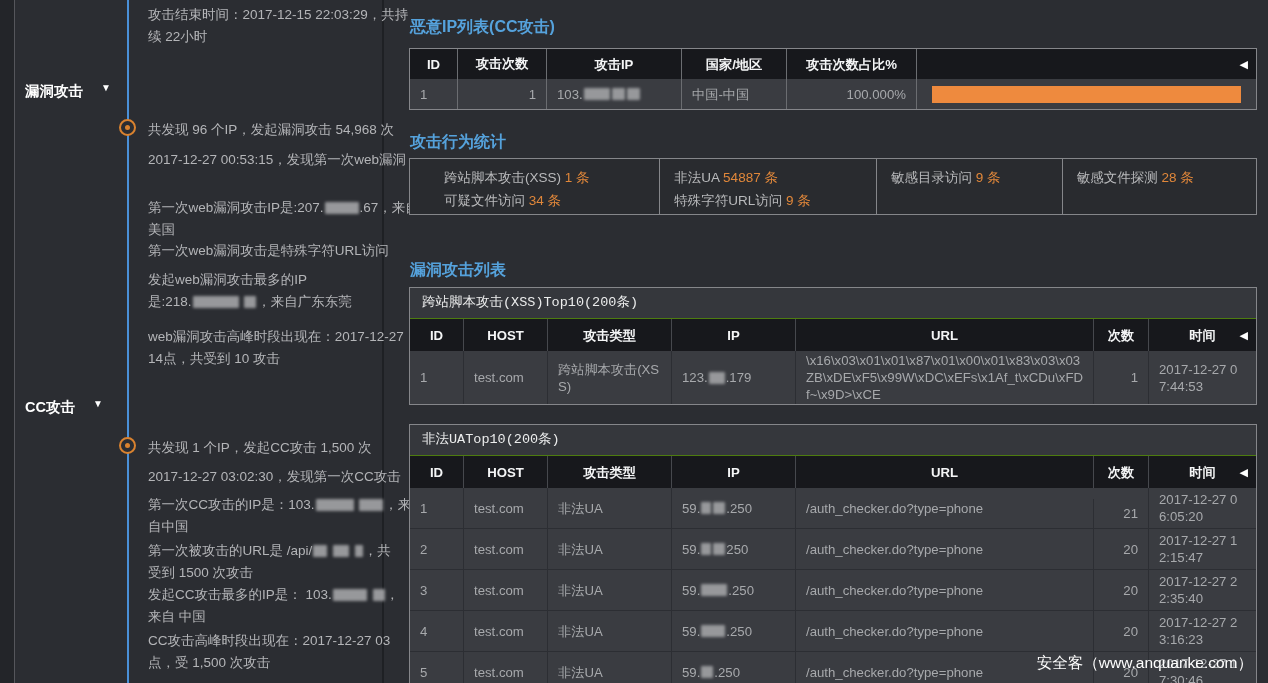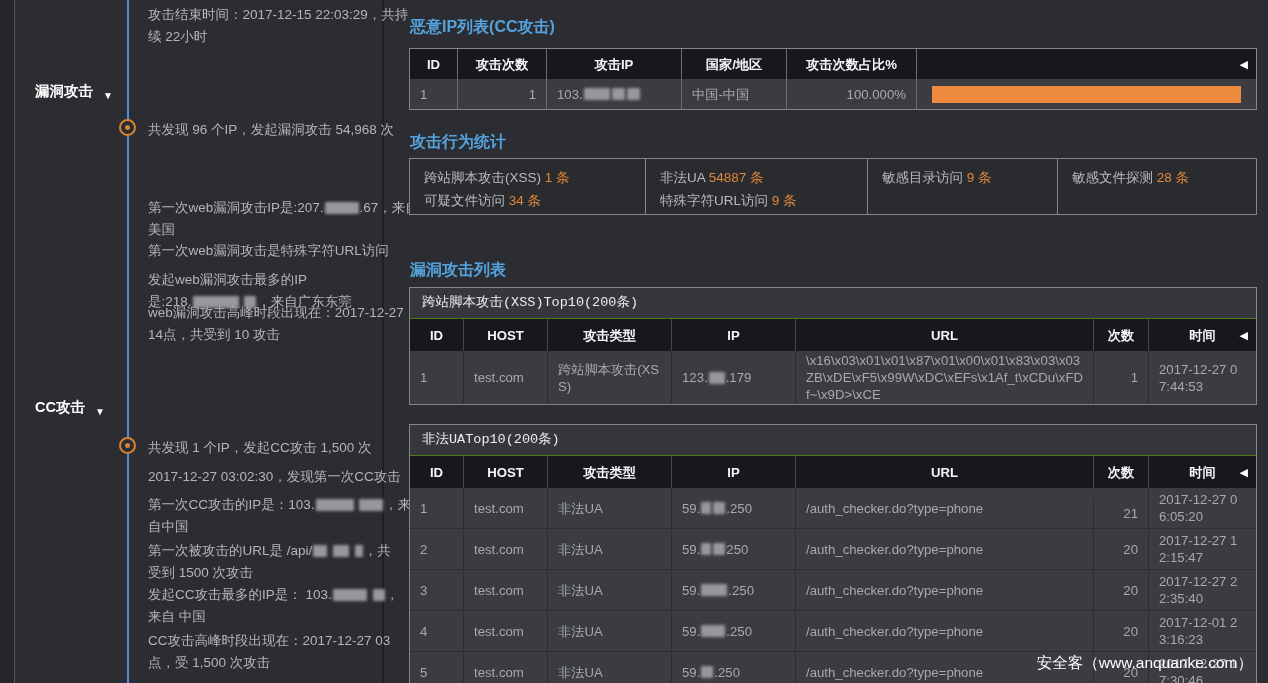--- a/index.html
+++ b/index.html
@@ -5,21 +5,21 @@
   html,body{margin:0;padding:0;background:#1d1f23;}
   .screen{position:relative;width:1268px;height:683px;overflow:hidden;
     background:#2b2d32;font-family:"Liberation Sans","DejaVu Sans",sans-serif;color:#b4b5b8;}
 
   
   .left-strip{position:absolute;left:0;top:0;width:14px;height:683px;background:#232529;border-right:1px solid #55565b;}
 
   
   .timeline-panel{position:absolute;left:15px;top:0;width:369px;height:683px;border-right:2px solid #1e2024;box-sizing:border-box;}
   .blue-line{position:absolute;left:112px;top:0;width:2px;height:683px;background:#4a90d8;}
-  .side-label{position:absolute;left:20px;display:flex;align-items:flex-end;gap:10px;color:#ffffff;font-weight:bold;font-size:14.5px;}
+  .side-label{position:absolute;left:10px;display:flex;align-items:flex-start;gap:18px;color:#ffffff;font-weight:bold;font-size:14.5px;}
   .side-label .caret{font-size:10px;color:#ffffff;}
   #label-vuln{top:82px;}
   #label-cc{top:398px;}
   .t-dot{position:absolute;left:104px;width:17px;height:17px;border-radius:50%;
     border:2px solid #d9822f;background:#2b2d32;box-sizing:border-box;}
   .t-dot::after{content:"";position:absolute;left:4px;top:4px;width:5px;height:5px;border-radius:50%;background:#d9822f;}
   #dot-1{top:119px;}
   #dot-2{top:437px;}
   .t-entry{position:absolute;left:133px;width:242px;font-size:13.5px;color:#b4b5b8;}
   .t-entry .tl-line{line-height:22px;white-space:nowrap;}
@@ -61,21 +61,21 @@
   #ua-tblwrap .tr.body{height:40px;}
   #xss-tblwrap .tr.head .td + .td, #ua-tblwrap .tr.head .td + .td{border-left:1px solid #46484d;}
   #xss-tblwrap .tr.body .td + .td, #ua-tblwrap .tr.body .td + .td{border-left:1px solid #2c2e33;}
   #ua-tblwrap .tr.body + .tr.body{border-top:1px solid #2c2e33;}
 
   .sort-icon{position:absolute;right:8px;top:50%;transform:translateY(-50%);font-size:11px;color:#ffffff;font-weight:normal;}
   .bar{height:17px;background:#ee8a3e;flex:1;margin:0 5px;}
 
   
   #stats-box{position:absolute;left:23px;top:158px;width:848px;height:57px;border:1px solid #85868a;
-    box-sizing:border-box;display:flex;background:#292b2f;}
+    box-sizing:border-box;display:flex;background:#292b2f;padding-left:20px;}
   .stat-cell{box-sizing:border-box;padding:7px 14px;font-size:13.5px;color:#b9babc;}
   .stat-cell + .stat-cell{border-left:1px solid #85868a;}
   .stat-cell .tl-line{line-height:23px;white-space:nowrap;}
   #stat-0{width:235px;}
   #stat-1{width:222px;}
   #stat-2{width:190px;}
   #stat-3{width:199px;}
 
   .c-o{color:#e0873a;}
 
@@ -104,33 +104,34 @@
     <div class="t-dot" id="dot-2"></div>
 
     <div class="t-entry" style="top:4px">
         <div class="tl-line"><span>攻击结束时间：2017-12-15 22:03:29，共持</span></div>
         <div class="tl-line"><span>续 22小时</span></div>
       </div>
     <div class="t-entry" style="top:119px">
         <div class="tl-line"><span>共发现 96 个IP，发起漏洞攻击 54,968 次</span></div>
       </div>
     <div class="t-entry" style="top:149px">
+        <div class="tl-line"><span>2017-12-27 00:53:15，发现第一次web漏洞</span></div>
       </div>
     <div class="t-entry" style="top:197px">
         <div class="tl-line"><span>第一次web漏洞攻击IP是:207.</span><span class="redact" style="width: 34px;"></span><span>.67，来自</span></div>
         <div class="tl-line"><span>美国</span></div>
       </div>
     <div class="t-entry" style="top:240px">
         <div class="tl-line"><span>第一次web漏洞攻击是特殊字符URL访问</span></div>
       </div>
     <div class="t-entry" style="top:269px">
         <div class="tl-line"><span>发起web漏洞攻击最多的IP</span></div>
         <div class="tl-line"><span>是:218.</span><span class="redact" style="width: 46px;"></span><span> </span><span class="redact" style="width: 12px;"></span><span>，来自广东东莞</span></div>
       </div>
-    <div class="t-entry" style="top:302px">
+    <div class="t-entry" style="top:326px">
         <div class="tl-line"><span>web漏洞攻击高峰时段出现在：2017-12-27</span></div>
         <div class="tl-line"><span>14点，共受到 10 攻击</span></div>
       </div>
     <div class="t-entry" style="top:437px">
         <div class="tl-line"><span>共发现 1 个IP，发起CC攻击 1,500 次</span></div>
       </div>
     <div class="t-entry" style="top:466px">
         <div class="tl-line"><span>2017-12-27 03:02:30，发现第一次CC攻击</span></div>
       </div>
     <div class="t-entry" style="top:494px">
@@ -152,21 +153,21 @@
   </div>
 
   <div class="main">
 
     <div class="sec-title" id="title-ip">恶意IP列表(CC攻击)</div>
     <div class="tblwrap" id="ip-tblwrap">
         <div class="tr head">
           <div class="td" style="width: 47px;">
             <span>ID</span>
           </div>
-          <div class="td" style="width: 89px;">
+          <div class="td" style="width: 89px; font-family: Liberation Mono, monospace;">
             <span>攻击次数</span>
           </div>
           <div class="td" style="width: 135px;">
             <span>攻击IP</span>
           </div>
           <div class="td" style="width: 105px;">
             <span>国家/地区</span>
           </div>
           <div class="td" style="width: 130px;">
             <span>攻击次数占比%</span>
@@ -396,21 +397,21 @@
             <span class="redact" style="width: 24px;"></span>
             <span>.250</span>
           </div>
           <div class="td al-l" style="width: 298px;">
             <span>/auth_checker.do?type=phone</span>
           </div>
           <div class="td al-r" style="width: 55px;">
             <span>20</span>
           </div>
           <div class="td al-l" style="width: 108px;">
-            <span>2017-12-01 23:16:23</span>
+            <span>2017-12-27 23:16:23</span>
           </div>
         </div>
         <div class="tr body">
           <div class="td al-l" style="width: 53px;">
             <span>5</span>
           </div>
           <div class="td al-l" style="width: 84px;">
             <span>test.com</span>
           </div>
           <div class="td al-l" style="width: 124px;">

